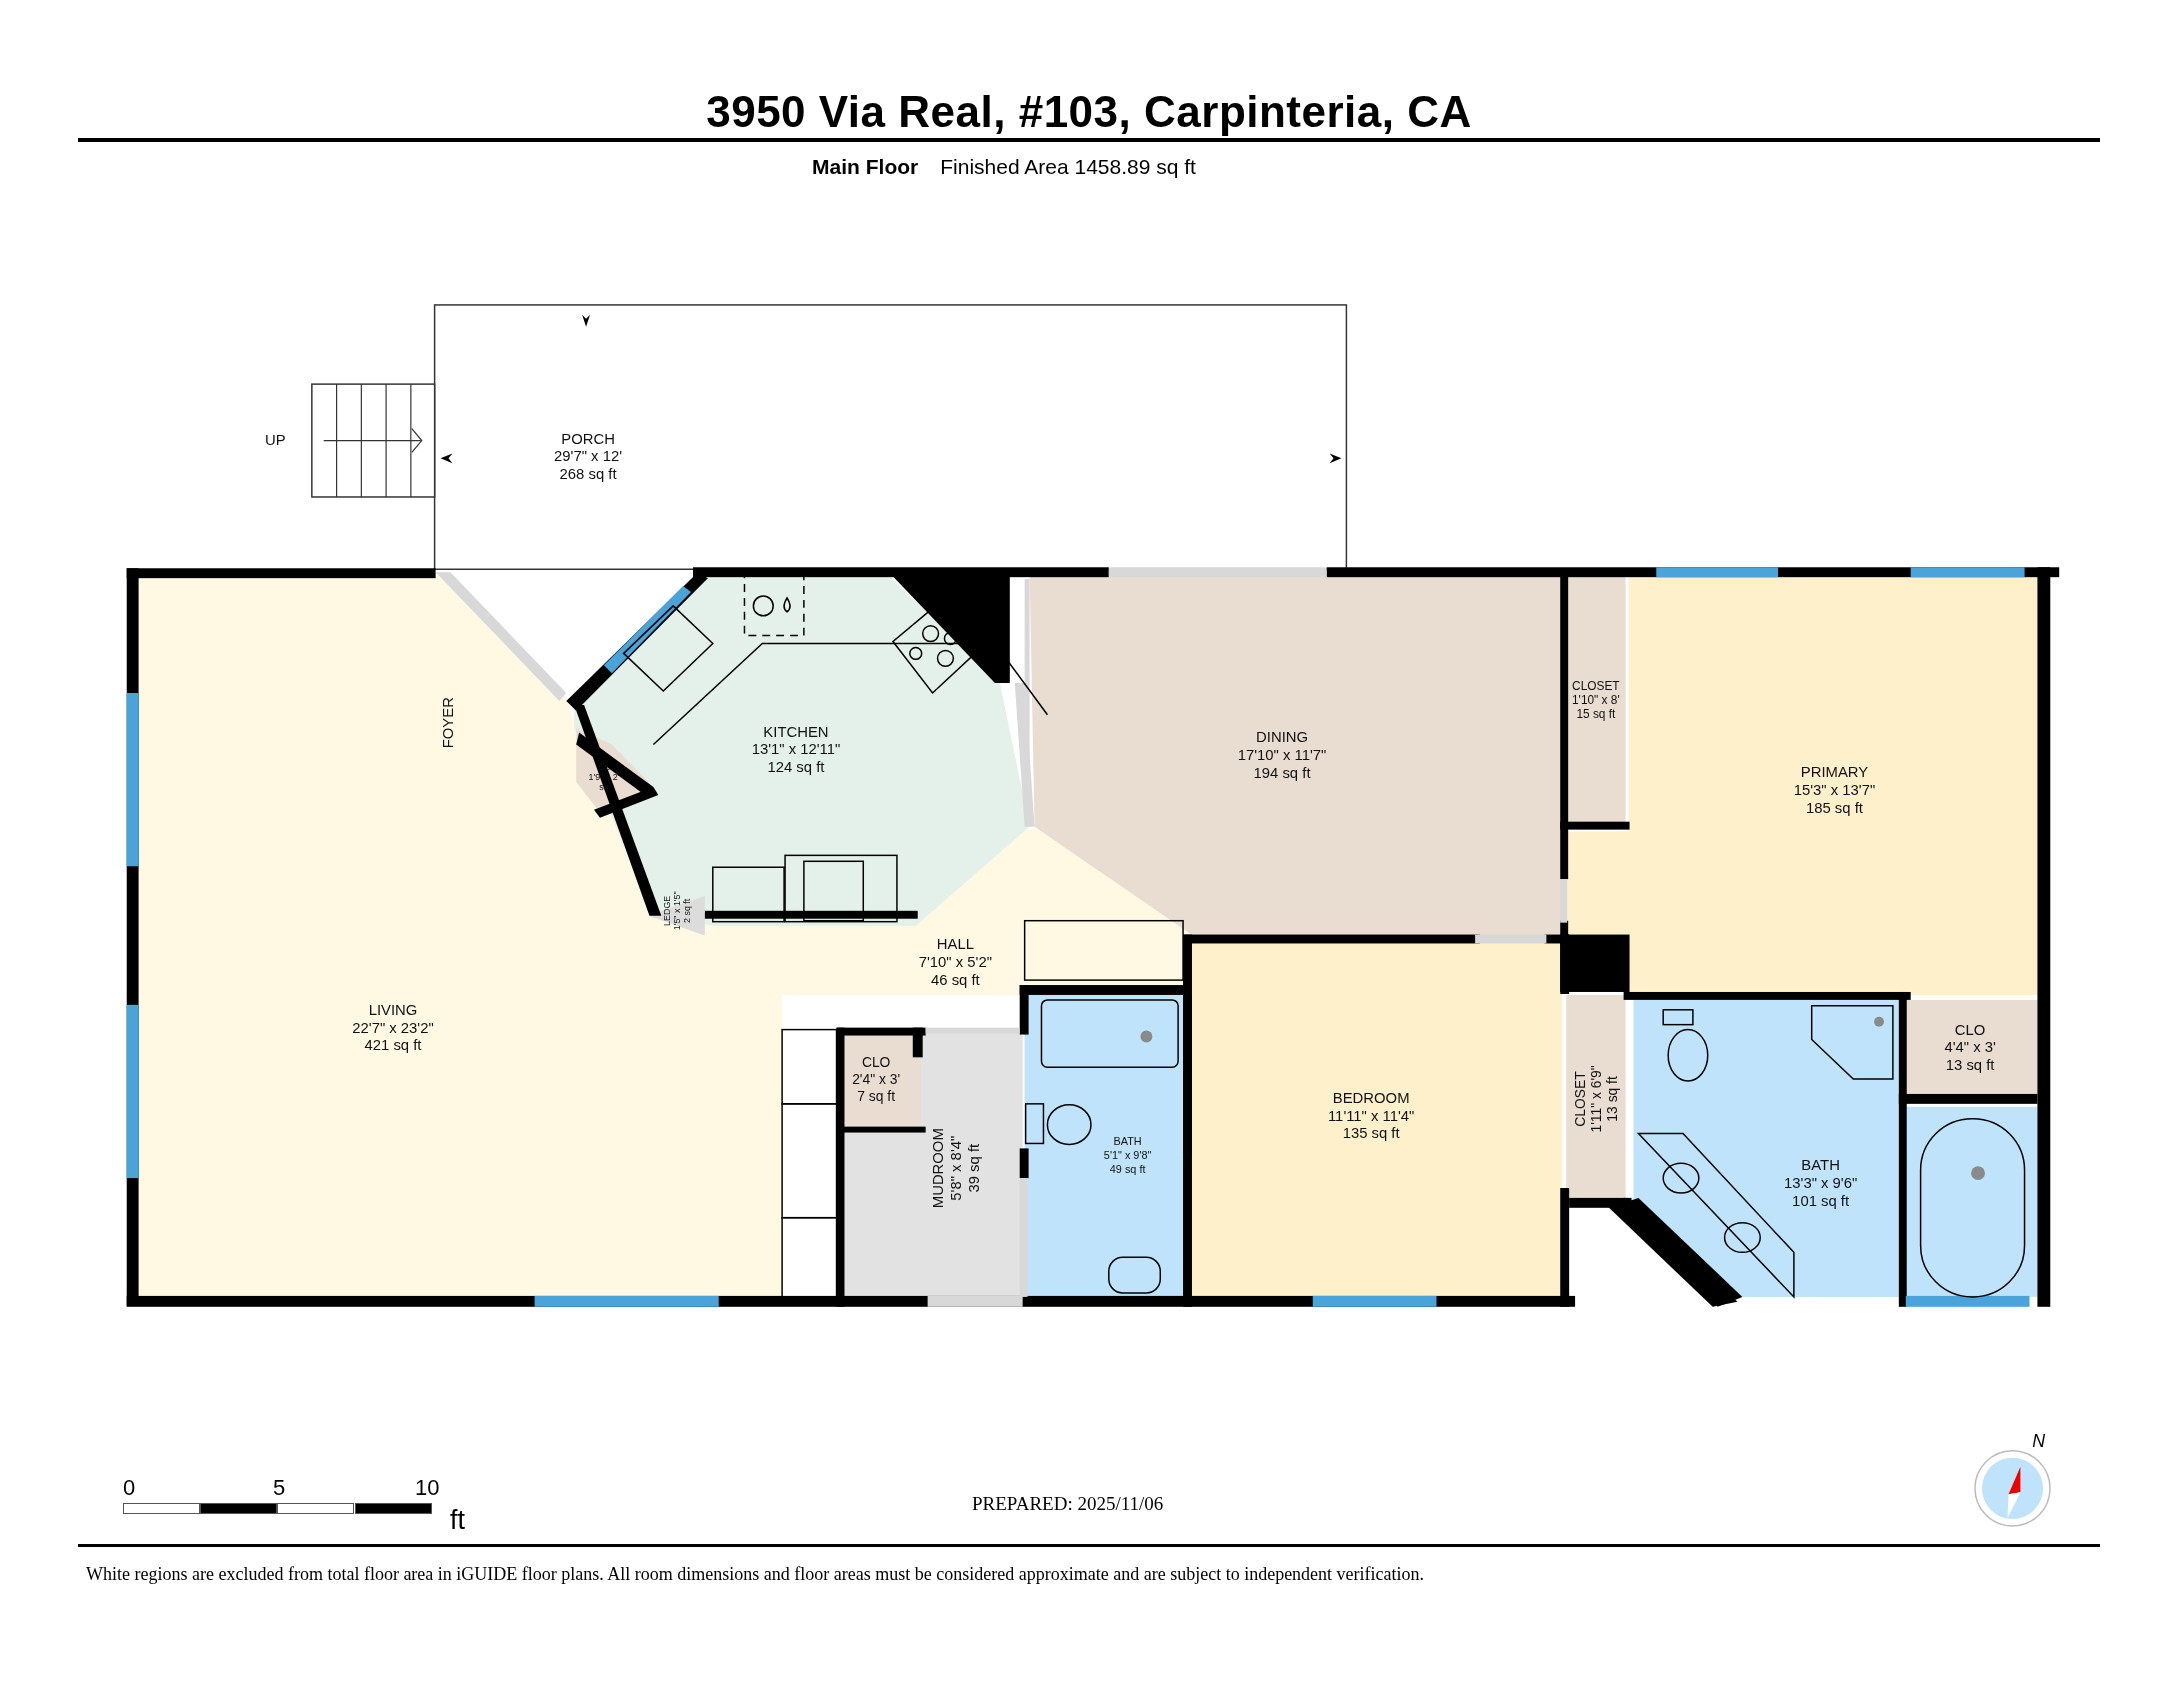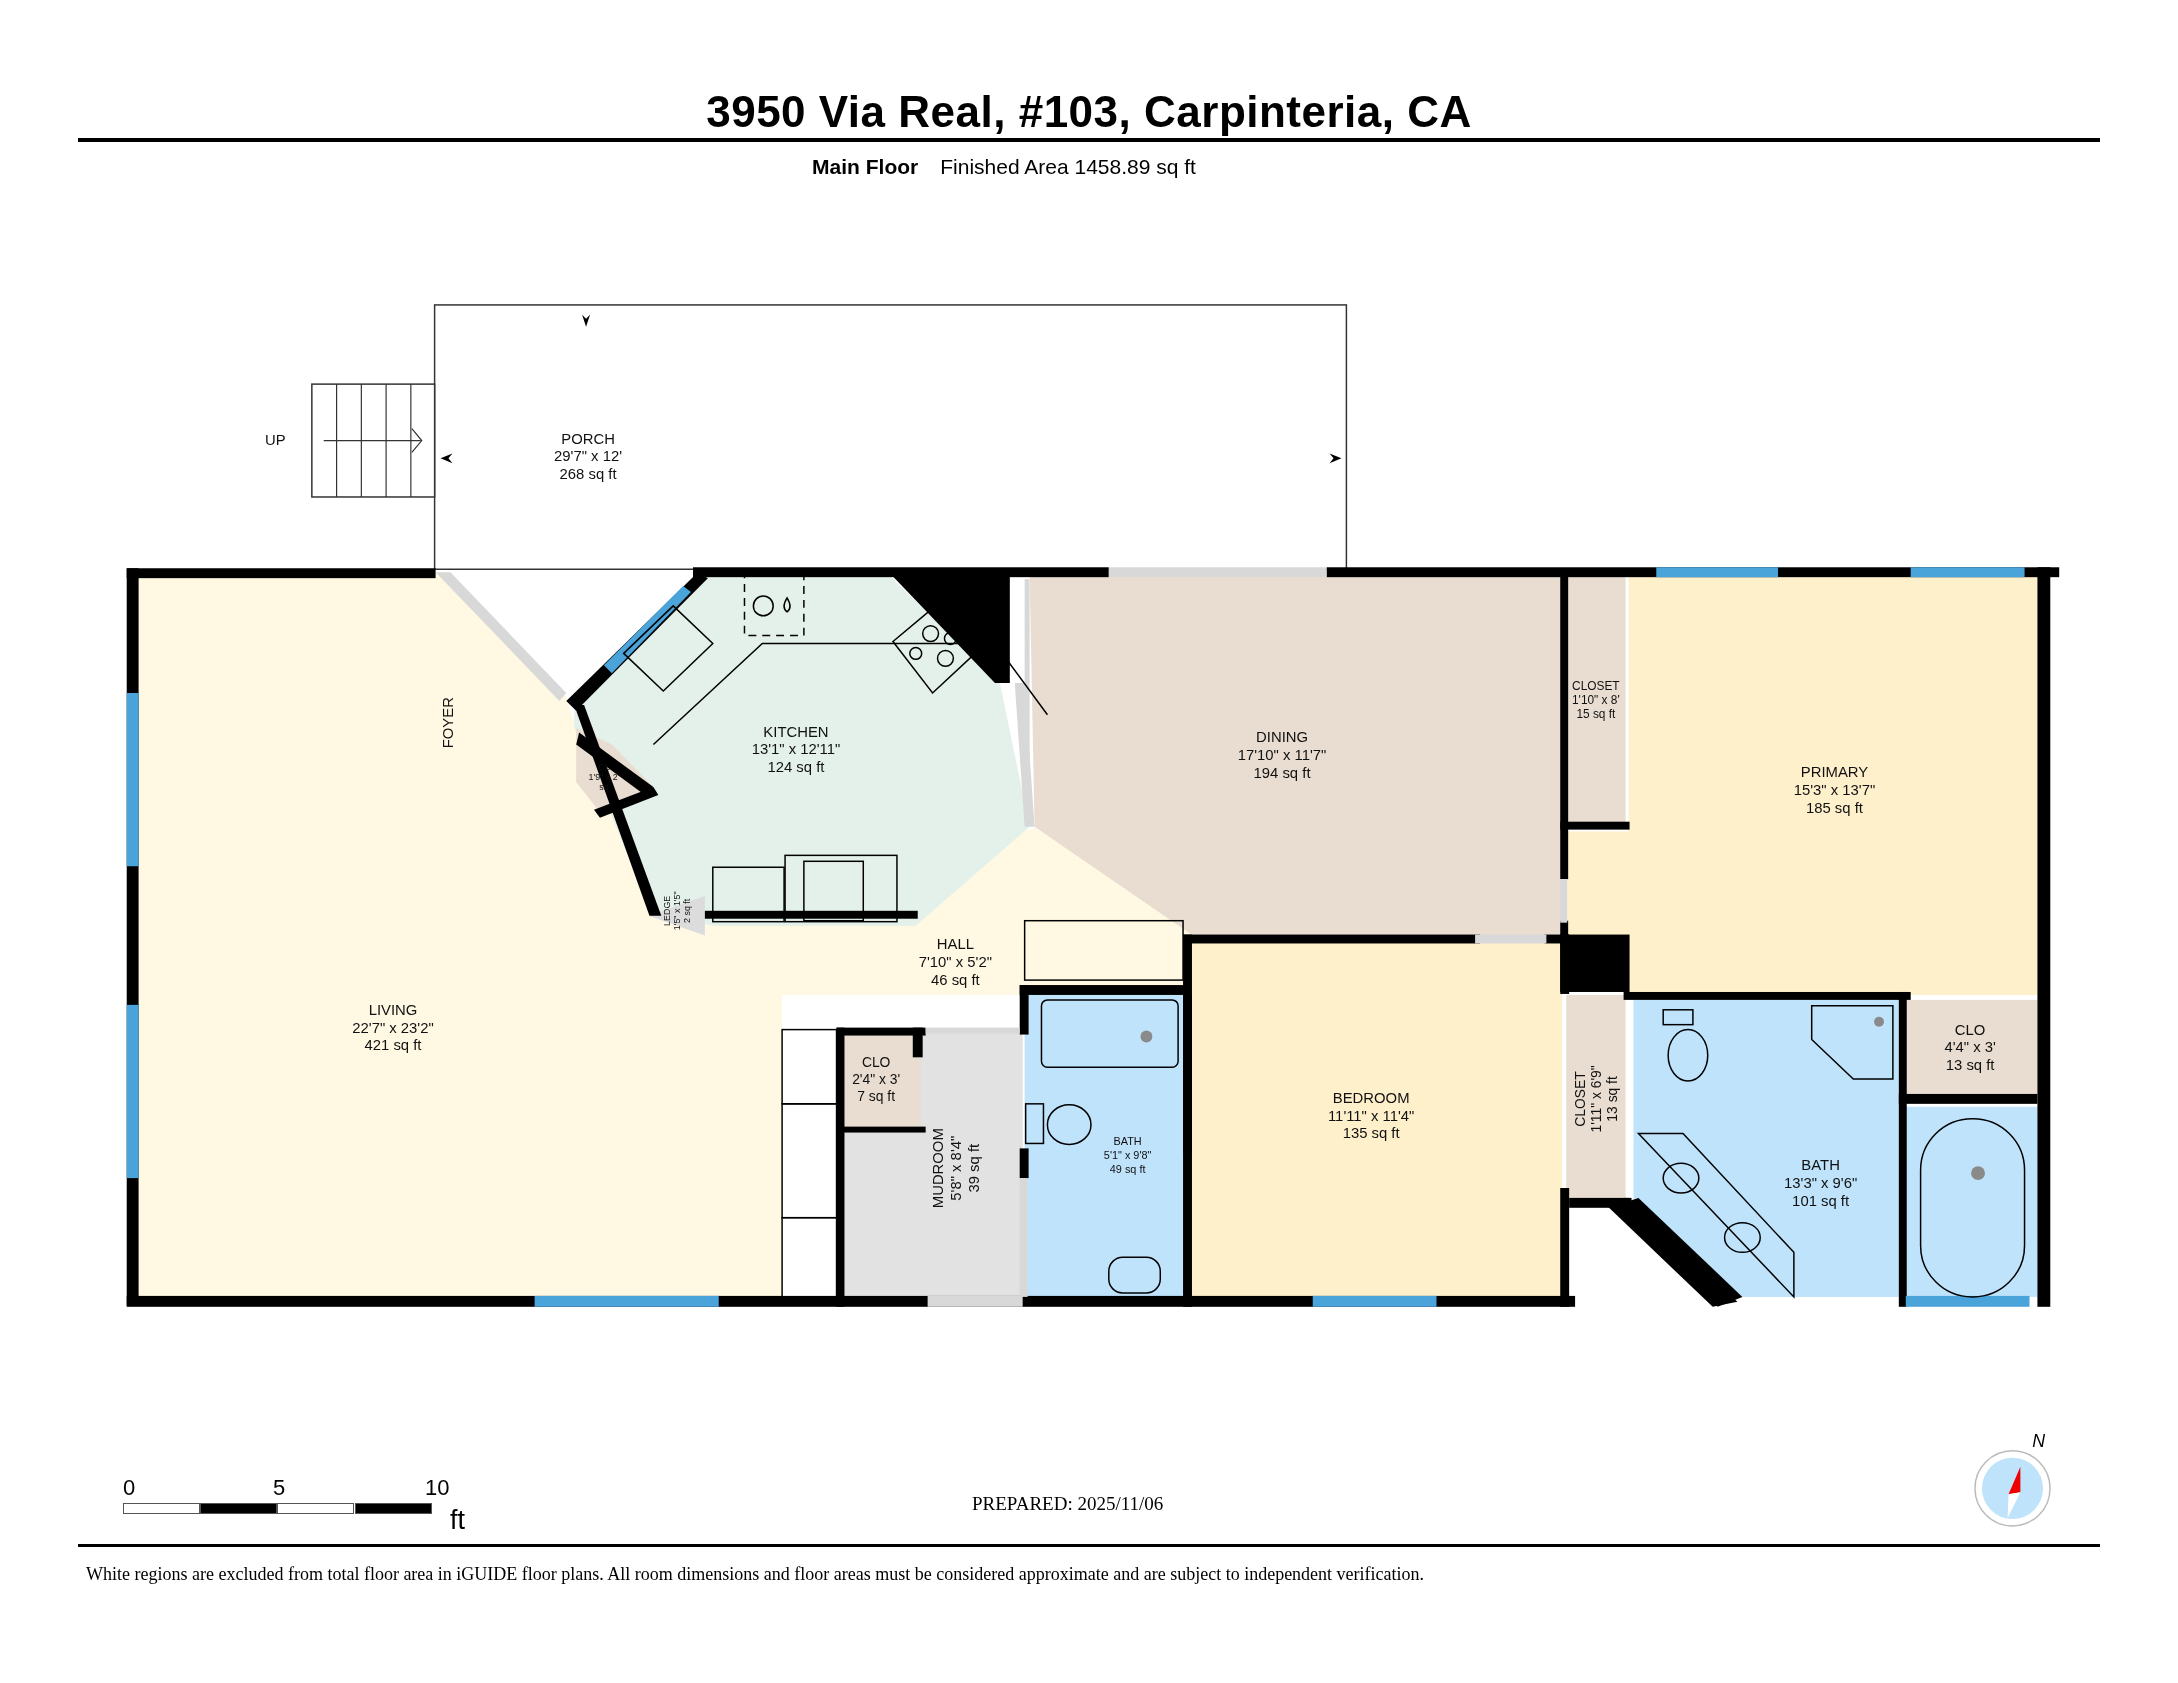--- a/index.html
+++ b/index.html
@@ -257,21 +257,21 @@
   <text class="rl" x="1839" y="1218" font-size="15">101 sq ft</text>
 
   <text class="rl" x="1990" y="1045" font-size="15">CLO</text>
   <text class="rl" x="1990" y="1063" font-size="15">4'4" x 3'</text>
   <text class="rl" x="1990" y="1081" font-size="15">13 sq ft</text>
 </svg>
 
 <div class="scale">
   <span class="num" style="left:0">0</span>
   <span class="num" style="left:150px">5</span>
-  <span class="num" style="left:302px">10</span>
+  <span class="num" style="left:292px">10</span>
   <div class="bar" style="left:0;width:77px;background:#fff"></div>
   <div class="bar" style="left:77px;width:77px;background:#000"></div>
   <div class="bar" style="left:154px;width:77px;background:#fff"></div>
   <div class="bar" style="left:232px;width:77px;background:#000"></div>
   <span class="unit">ft</span>
 </div>
 
 <div class="prepared">PREPARED: 2025/11/06</div>
 
 <svg class="compass" width="79" height="99" viewBox="0 0 80 100">

